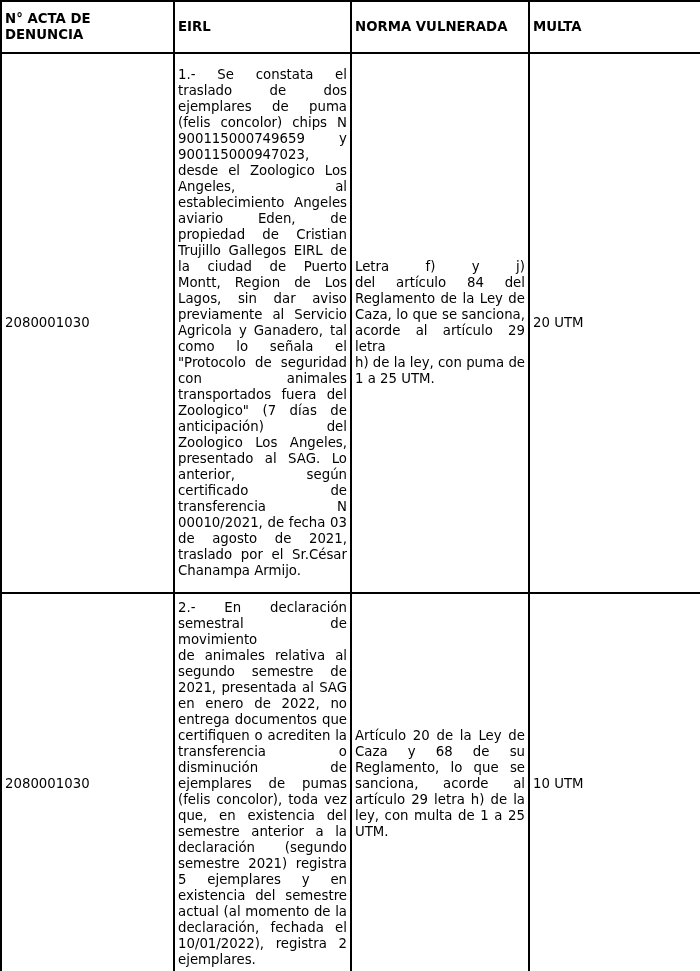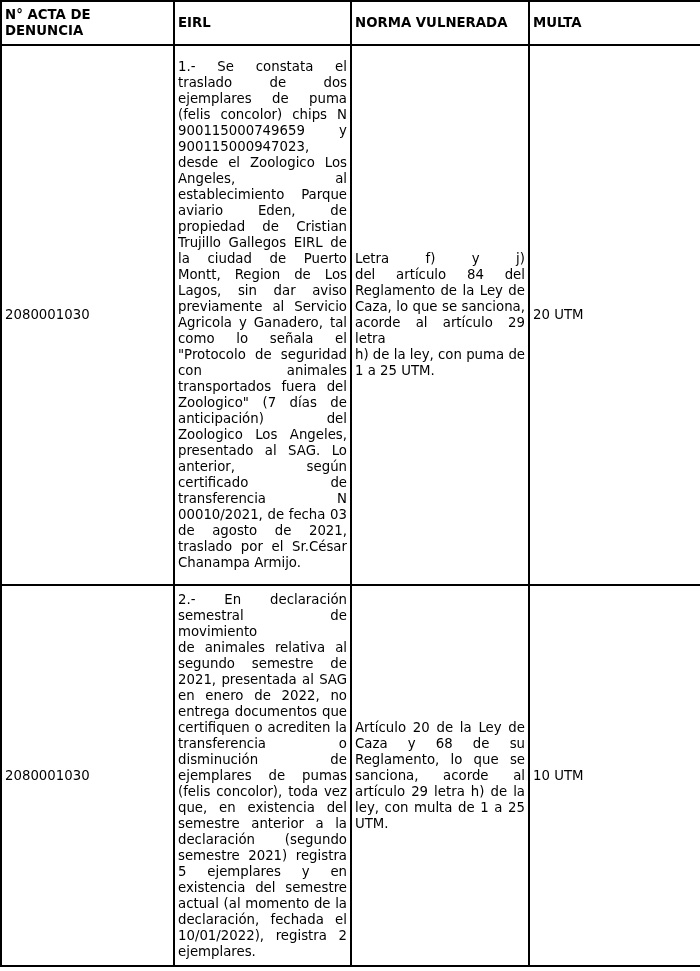--- a/index.html
+++ b/index.html
@@ -23,21 +23,21 @@
     border: 2px solid #000000;
     padding: 1px 3px;
     vertical-align: middle;
     text-align: left;
     overflow: hidden;
     word-wrap: break-word;
   }
   .doc-table th {
     font-weight: bold;
   }
-  tr.header-row  { height: 44px; }
+  tr.header-row  { height: 52px; }
   tr.data-row-1  { height: 540px; }
   tr.data-row-2  { height: 381px; }
 
   
   .cell-just .line {
     text-align: justify;
     text-align-last: justify;
   }
   .cell-just .line:last-child {
     text-align-last: left;
@@ -73,21 +73,21 @@
             <div class="line">1.- Se constata el</div>
             <div class="line">traslado de dos</div>
             <div class="line">ejemplares de puma</div>
             <div class="line">(felis concolor) chips N</div>
             <div class="line">900115000749659 y</div>
             <div class="line">900115000947023,</div>
           </div>
           <div class="para">
             <div class="line">desde el Zoologico Los</div>
             <div class="line">Angeles, al</div>
-            <div class="line">establecimiento Parque</div>
+            <div class="line">establecimiento Angeles</div>
             <div class="line">aviario Eden, de</div>
             <div class="line">propiedad de Cristian</div>
             <div class="line">Trujillo Gallegos EIRL de</div>
             <div class="line">la ciudad de Puerto</div>
             <div class="line">Montt, Region de Los</div>
             <div class="line">Lagos, sin dar aviso</div>
             <div class="line">previamente al Servicio</div>
             <div class="line">Agricola y Ganadero, tal</div>
             <div class="line">como lo señala el</div>
             <div class="line">"Protocolo de seguridad</div>

